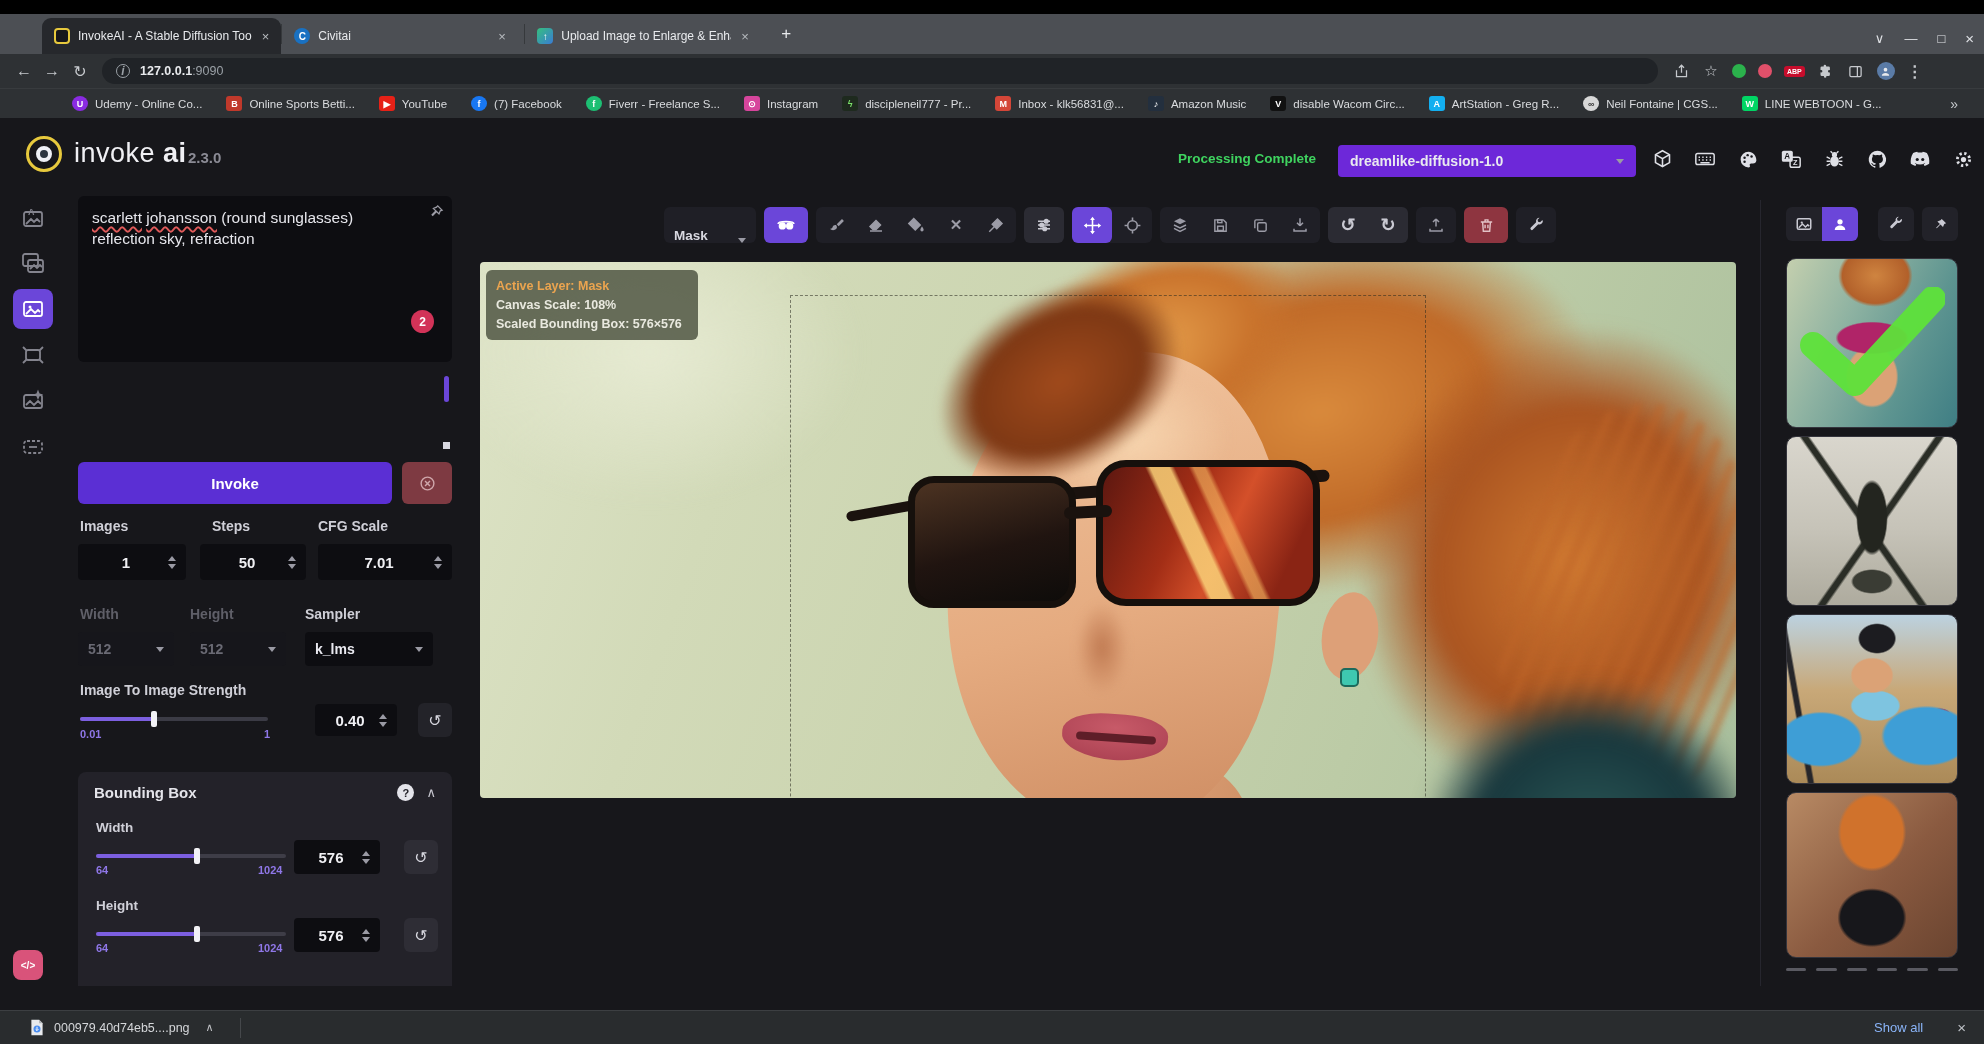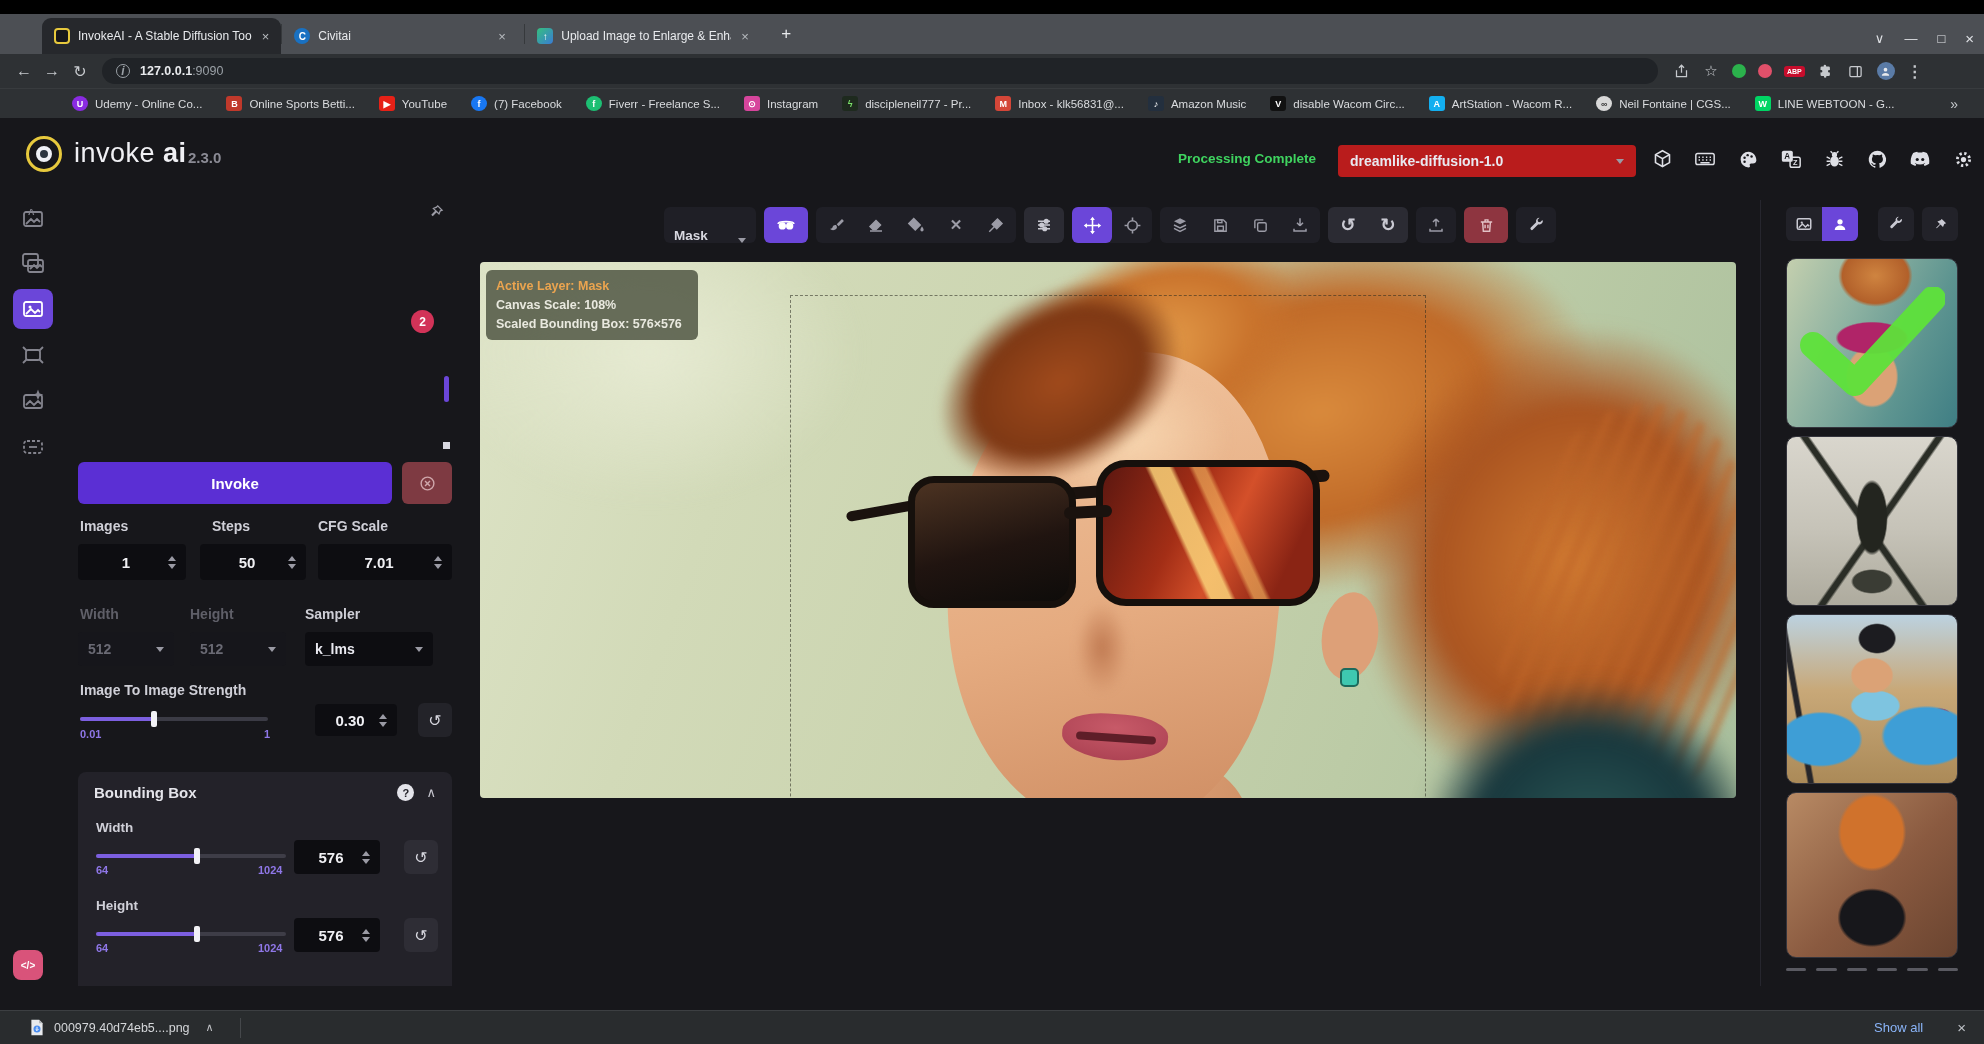--- a/index.html
+++ b/index.html
@@ -28,21 +28,21 @@
 .bm{display:flex;align-items:center;gap:7px;font-size:11.5px;color:#dadcdf;white-space:nowrap}
 .bm .fav{width:15px;height:15px;border-radius:3px;font-size:9px}
 
 
 #logo{left:26px;top:136px;width:36px;height:36px;border-radius:50%;border:3px solid #e7c93d;display:flex;align-items:center;justify-content:center;background:#17171b}
 #logo .inner{width:16px;height:16px;border-radius:50%;border:4px solid #eef0f6;background:#2a3440}
 #brand{left:74px;top:138px;font-size:27px;color:#f0f0f4;letter-spacing:.5px}
 #brand b{font-weight:bold}
 #version{left:188px;top:149px;font-size:15px;color:#8b8b95;font-weight:bold}
 #status{left:1178px;top:151px;font-size:13.5px;font-weight:bold;color:#3fd35f}
-#modelsel{left:1338px;top:145px;width:298px;height:32px;background:#b91c1c;border-radius:4px;display:flex;align-items:center;padding:0 12px;justify-content:space-between;font-size:14px;font-weight:bold;color:#e9e9f0}
+#modelsel{left:1338px;top:145px;width:298px;height:32px;background:#6d28d9;border-radius:4px;display:flex;align-items:center;padding:0 12px;justify-content:space-between;font-size:14px;font-weight:bold;color:#e9e9f0}
 #hdricons{left:1650px;top:147px;display:flex;gap:19px;color:#dfe0e6}
 .hic{width:24px;height:24px;display:flex;align-items:center;justify-content:center}
 
 
 .ltab{left:13px;width:40px;height:40px;border-radius:8px;display:flex;align-items:center;justify-content:center;color:#84848e}
 .ltab.sel{background:#6b46d9;color:#fff}
 #consolebtn{left:13px;top:950px;width:30px;height:30px;border-radius:8px;background:#d9537a;color:#fff;font-size:10px;font-weight:bold;display:flex;align-items:center;justify-content:center}
 
 
 #leftpanel{left:78px;top:196px;width:374px;height:790px}
@@ -227,21 +227,21 @@
     <div class="bm">
         <span class="fav" style="background: rgb(35, 47, 62);">♪</span>
         <span>Amazon Music</span>
       </div>
     <div class="bm">
         <span class="fav" style="background: rgb(17, 17, 17);">V</span>
         <span>disable Wacom Circ...</span>
       </div>
     <div class="bm">
         <span class="fav" style="background: rgb(19, 175, 240);">A</span>
-        <span>ArtStation - Wacom R...</span>
+        <span>ArtStation - Greg R...</span>
       </div>
     <div class="bm">
         <span class="fav" style="background: rgb(216, 216, 216); color: rgb(51, 51, 51); border-radius: 50%;">∞</span>
         <span>Neil Fontaine | CGS...</span>
       </div>
     <div class="bm">
         <span class="fav" style="background: rgb(0, 213, 100);">W</span>
         <span>LINE WEBTOON - G...</span>
       </div>
     <span style="position:absolute;right:26px;color:#c6c9cd;font-size:14px">»</span>
@@ -350,20 +350,24 @@
   <div class="abs ltab" style="top:427px">
       <svg width="24" height="24" viewBox="0 0 24 24" fill="none" stroke="currentColor" stroke-width="1.8" stroke-dasharray="3 2">
         <rect x="3" y="6" width="18" height="12" rx="3"></rect>
         <path d="M8 12h8" stroke-dasharray="none"></path>
       </svg>
     </div>
   <div class="abs" id="consolebtn">&lt;/&gt;</div>
 
   <div class="abs" id="leftpanel">
 
+    <div class="pabs" id="promptbox">
+      <span class="sperr">scarlett</span> <span class="sperr">johansson</span> <span>(round sunglasses)</span><br>
+      <span>reflection sky, refraction</span>
+    </div>
     <span class="pabs" id="promptpin">
         <svg width="15" height="15" viewBox="0 0 24 24" fill="none" stroke="currentColor" stroke-width="2">
           <path d="M14 3l7 7-3 1-2 5-4-4-6 6-1-1 6-6-4-4 5-2z"></path>
         </svg>
       </span>
     <div class="pabs" id="promptbadge">2</div>
 
     <div class="pabs" id="negscroll"></div>
     <div class="pabs" id="negresize"></div>
 
@@ -417,21 +421,21 @@
       </div>
 
     <span class="pabs plabel" style="left:2px;top:486px">Image To Image Strength</span>
     <div class="pabs track" style="left:2px;top:521px;width:188px">
       <span class="fill" style="width: 39.4%;"></span>
       <span class="knob" style="left: calc(39.4% - 3px);"></span>
     </div>
     <span class="pabs mark" style="left:2px;top:532px">0.01</span>
     <span class="pabs mark" style="left:186px;top:532px">1</span>
     <div class="pabs numin" style="left:237px;top:508px;width:82px;height:32px">
-        <span class="val">0.30</span>
+        <span class="val">0.40</span>
         <span class="stp">
           <i class="tri-u"></i>
           <i class="tri-d"></i>
         </span>
       </div>
     <div class="pabs resetbtn" style="left:340px;top:507px">↺</div>
 
     <div class="pabs" id="bboxpanel">
       <div style="display:flex;align-items:center;justify-content:space-between;padding:12px 16px 0 16px">
         <span style="font-size:15px;font-weight:bold;color:#e4e4ea">Bounding Box</span>

